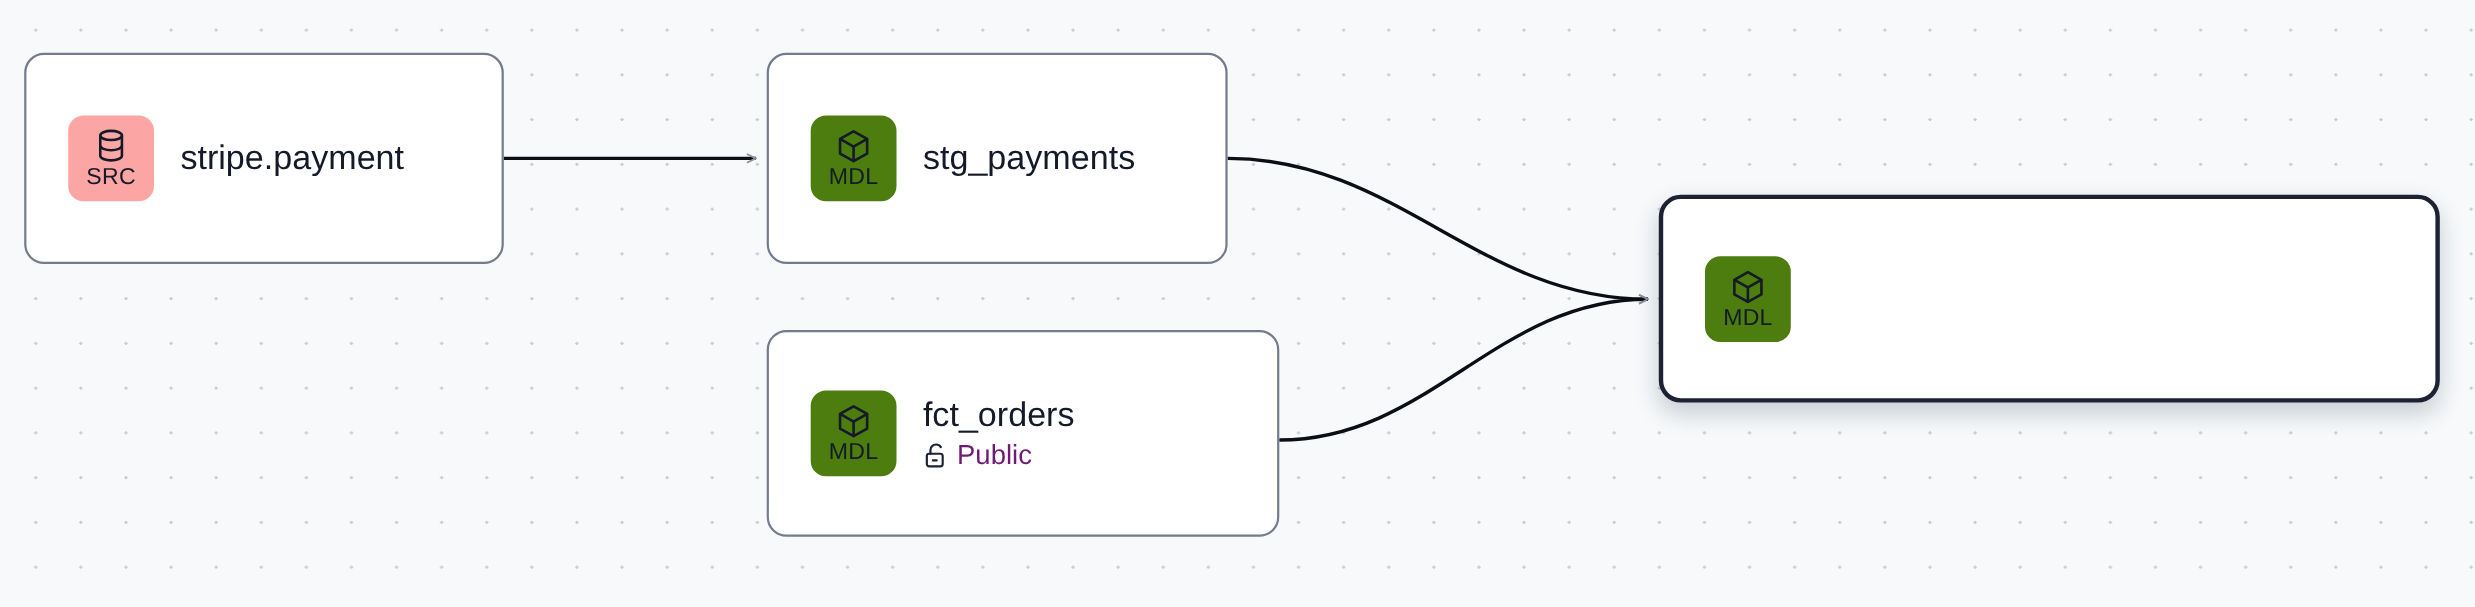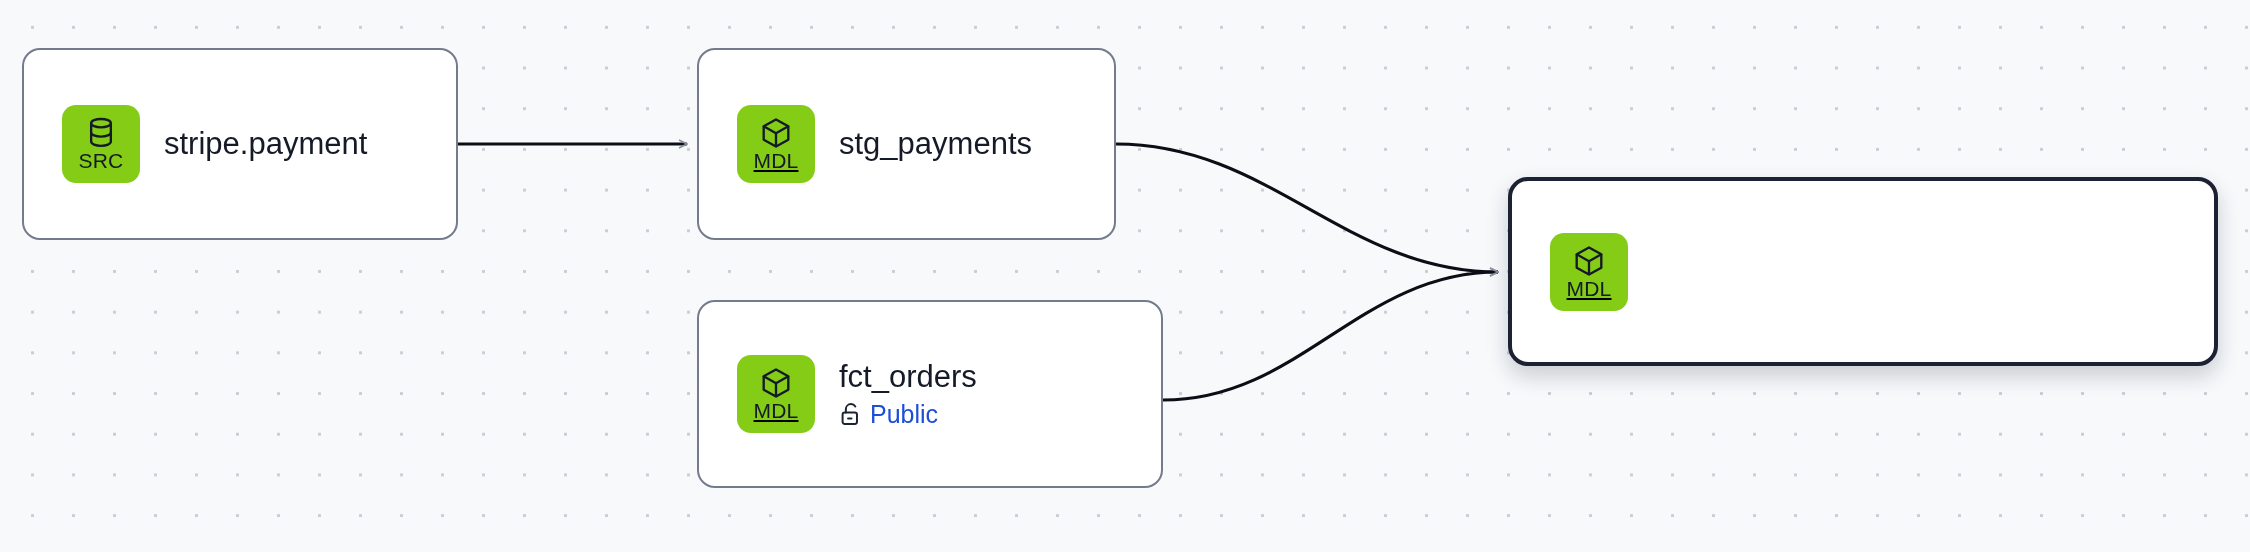--- a/index.html
+++ b/index.html
@@ -47,22 +47,22 @@
     flex: 0 0 auto;
     width: 78px;
     height: 78px;
     border-radius: 14px;
     display: flex;
     flex-direction: column;
     align-items: center;
     justify-content: center;
     gap: 1px;
   }
-  .badge.src { background: #84cc16; }
-  .badge.mdl { background: #84cc16; text-decoration: underline; }
+  .badge.src { background: #fca5a5; }
+  .badge.mdl { background: #4d7c0f; }
   .badge svg { display: block; }
   .badge-text {
     font-family: "Liberation Sans", sans-serif;
     font-size: 21px;
     line-height: 1;
     color: #141a28;
     letter-spacing: 0.2px;
   }
   .node-body {
     margin-left: 24px;
@@ -75,21 +75,21 @@
     font-size: 31px;
     color: #141a28;
     line-height: 1.12;
     white-space: nowrap;
   }
   .node-sub {
     display: flex;
     align-items: center;
     gap: 9px;
     font-size: 25px;
-    color: #1d4ed8;
+    color: #701a75;
     line-height: 1.1;
   }
   .node-sub svg { display: block; }
 </style>
 </head>
 <body>
 
 <div id="canvas">
 
   <svg id="edges" viewBox="0 0 2250 552" xmlns="http://www.w3.org/2000/svg">

